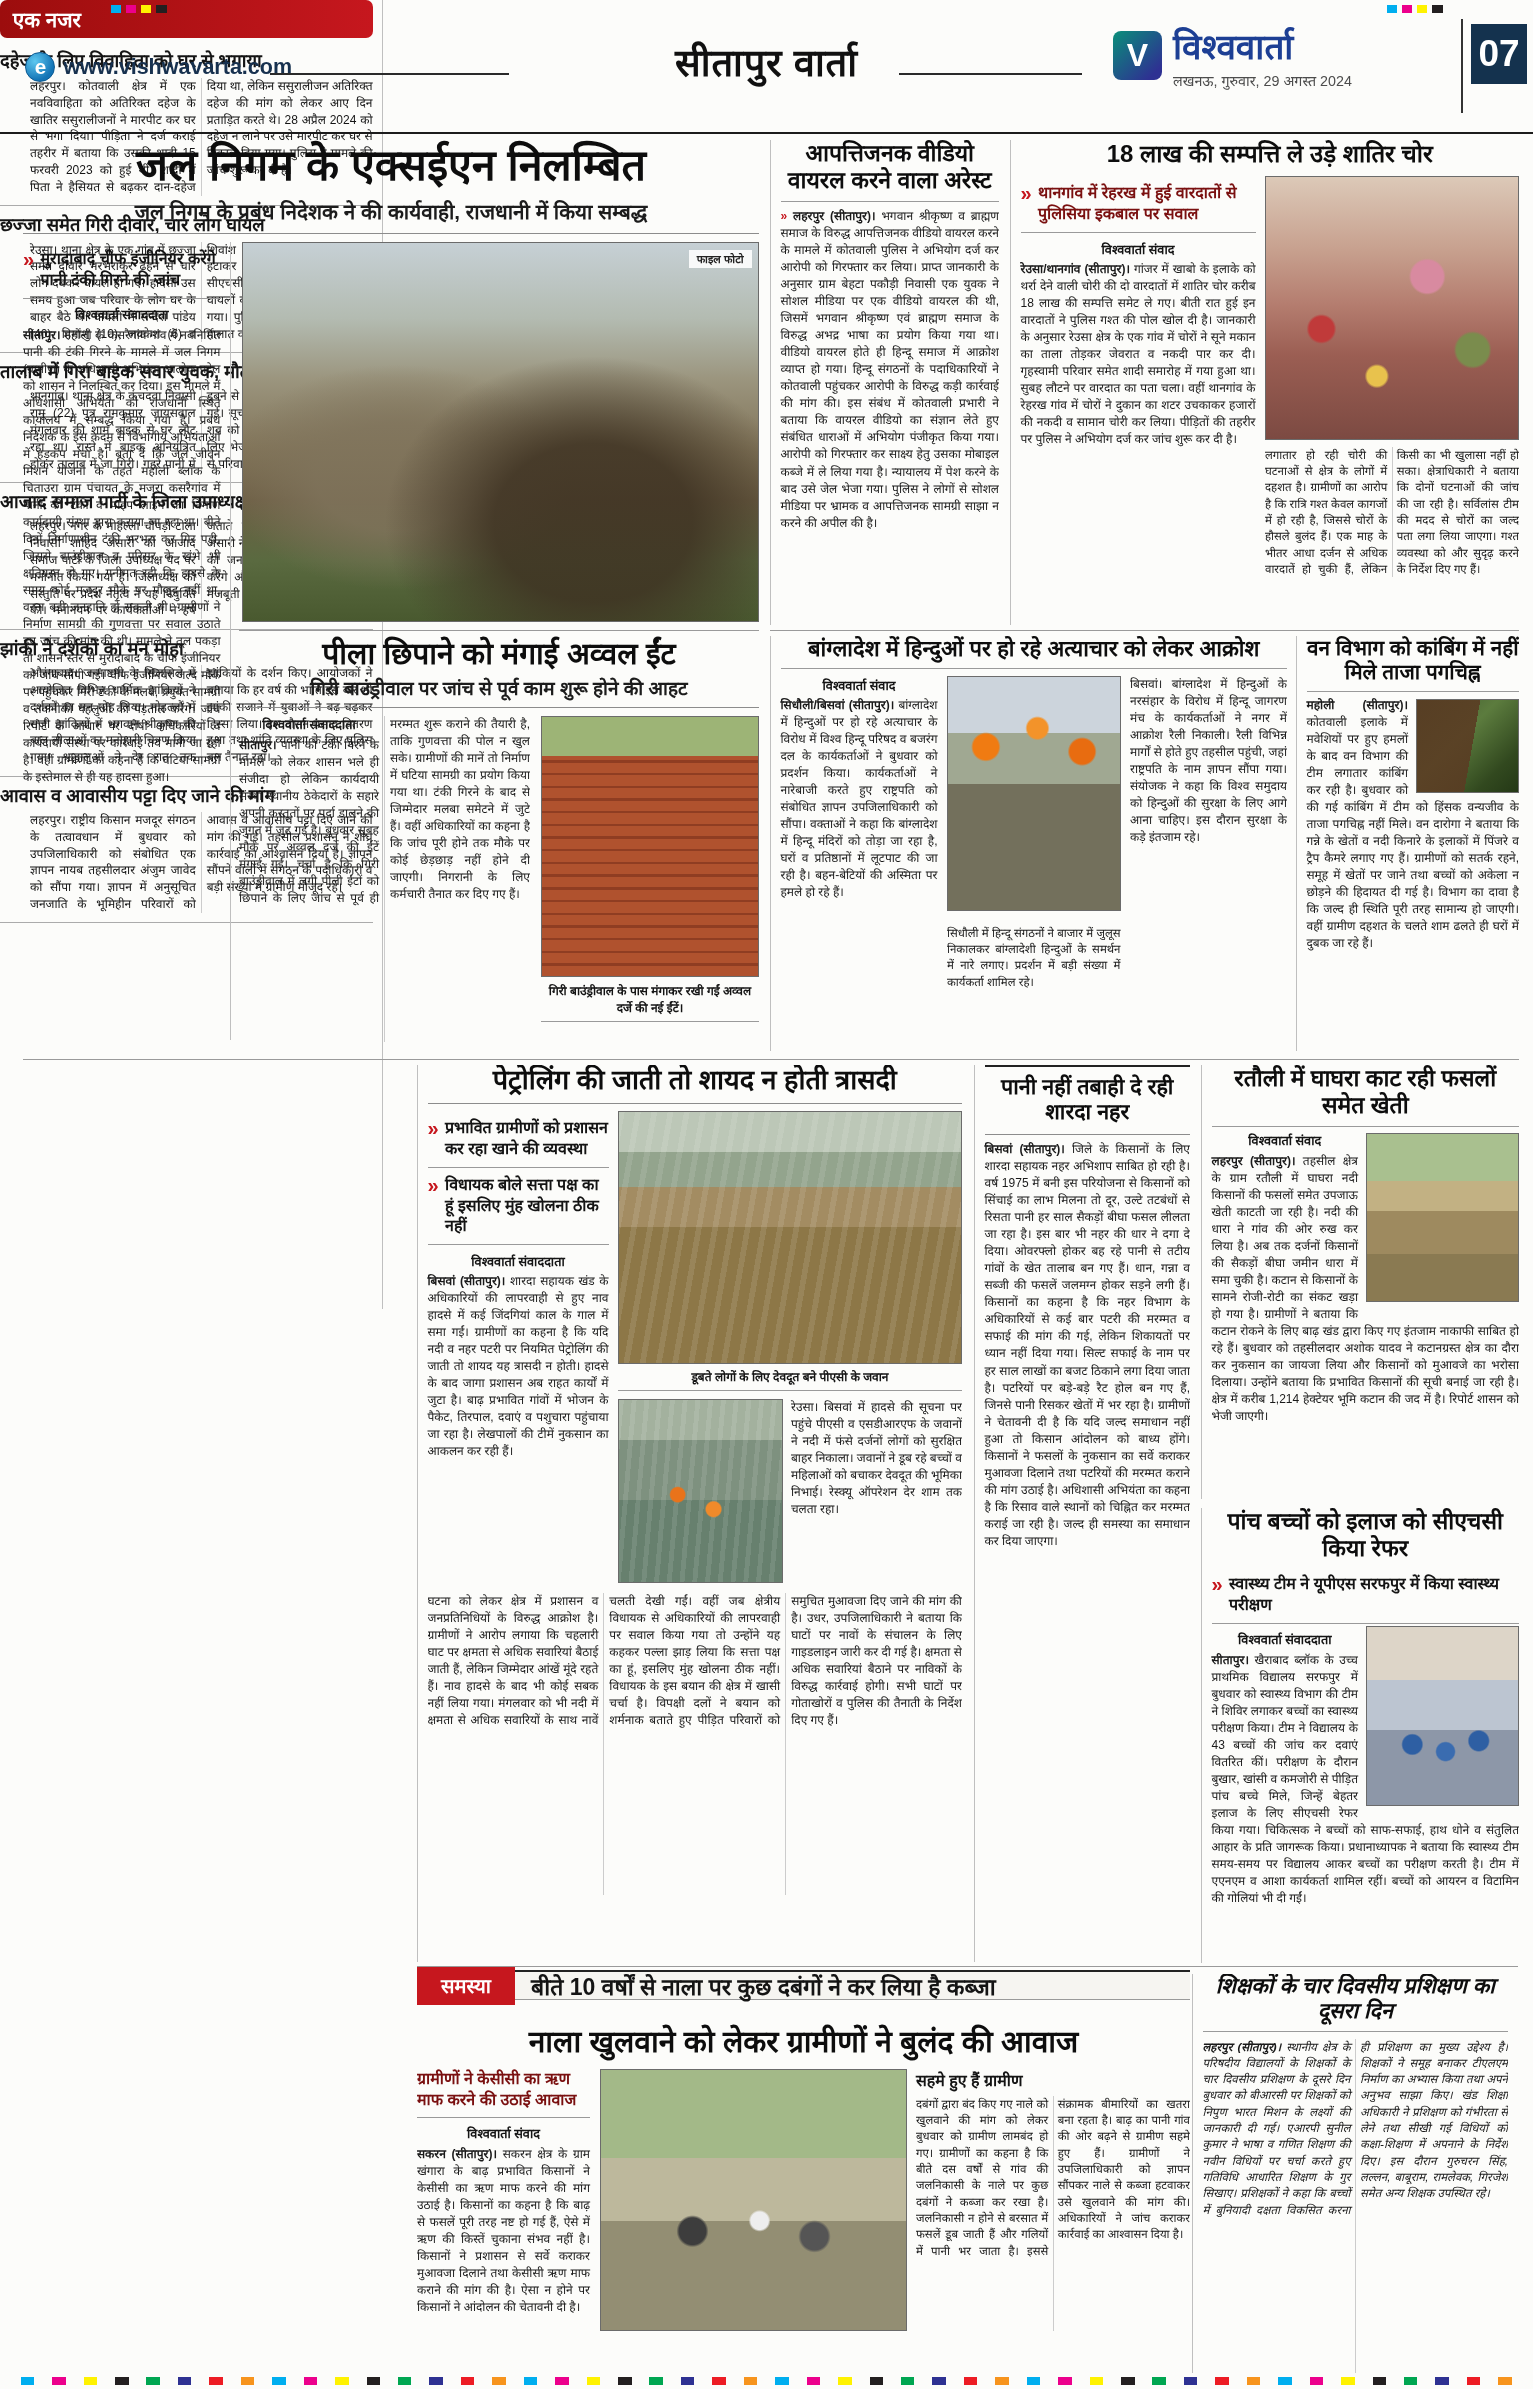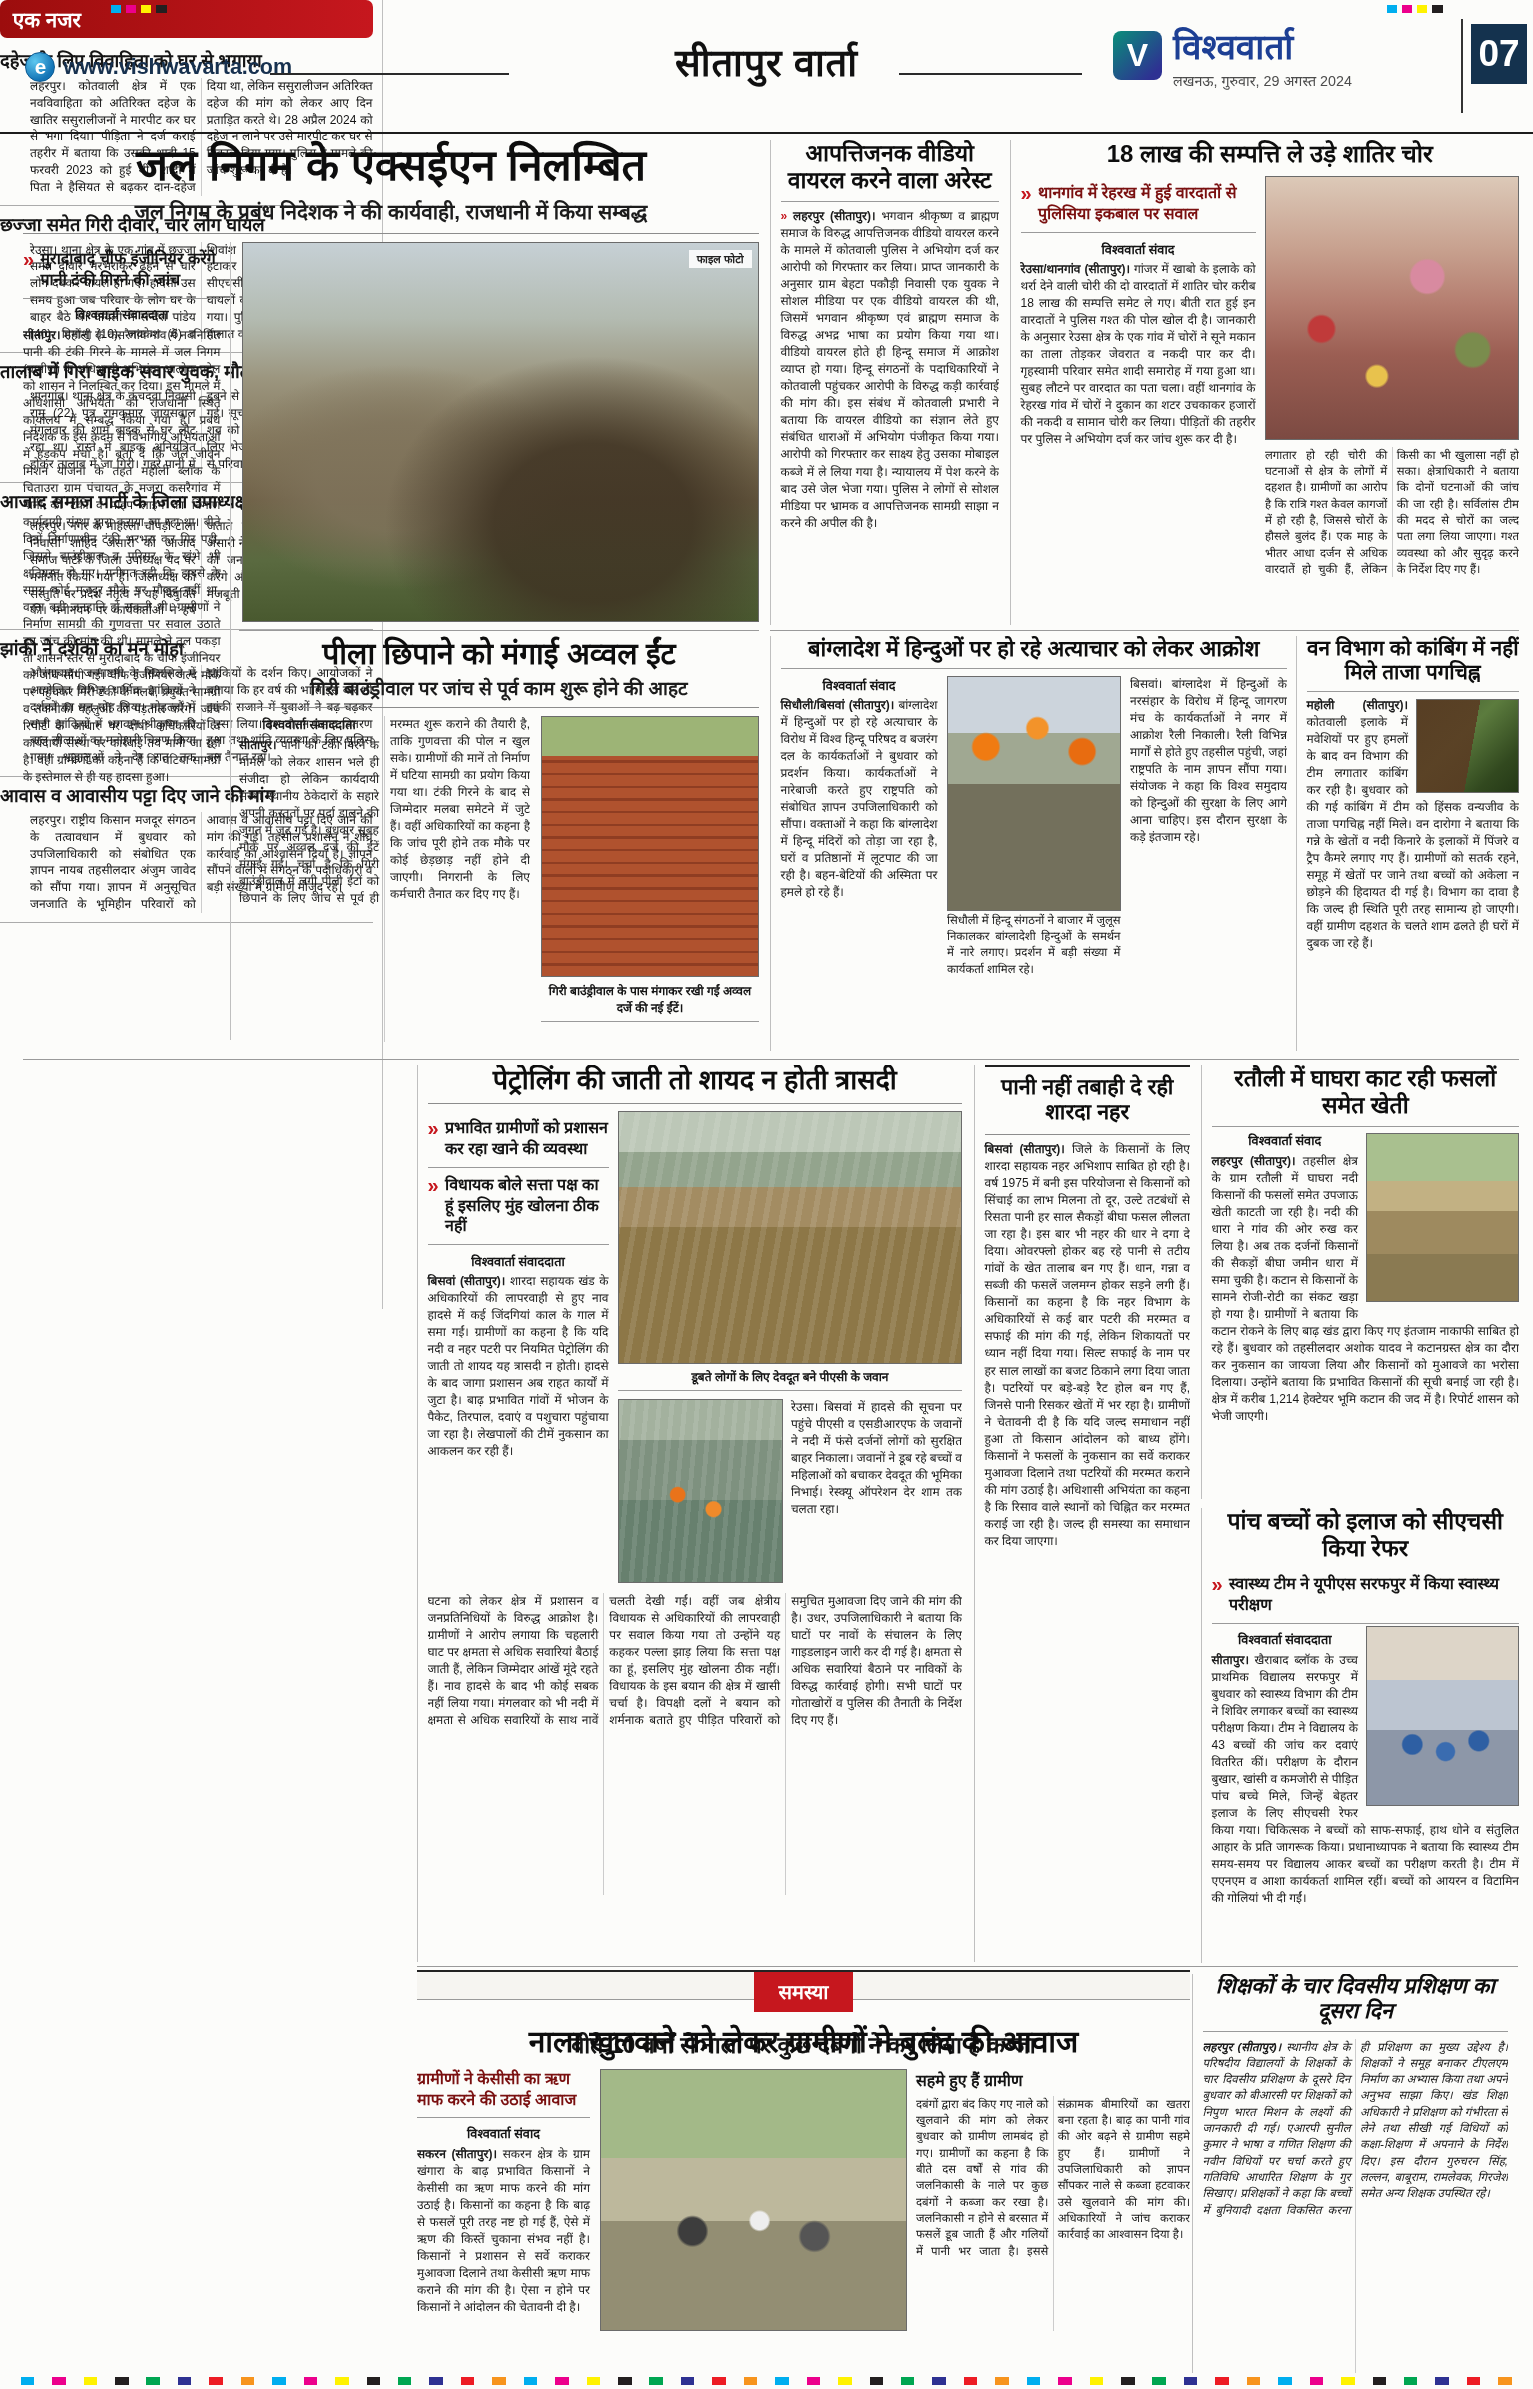--- a/index.html
+++ b/index.html
@@ -124,21 +124,21 @@
   .pila-body{width:291px;column-count:2;column-gap:11px;column-rule:0.8px solid #ccc;height:326px;overflow:hidden;}
   .pila-fig{flex:1;}
   .pila-fig .ph{height:261px;}
 
   .art-bang{left:770px;top:636px;width:517px;height:415px;}
   .bang-head{font-size:22px;padding-bottom:6.4px;border-bottom:0.8px solid #9a9a9a;}
   .bang-row{display:flex;gap:9.5px;margin-top:6.4px;}
   .bang-col{width:157px;}
   .bang-mid{flex:1;}
   .bang-mid .ph{height:235px;}
-  .bang-mid p{margin-top:1px;font-size:11.5px;}
+  .bang-mid p{margin-top:14px;font-size:11.5px;}
 
   .art-forest{left:1296px;top:636px;width:223px;height:415px;}
   .forest-head{font-size:20.7px;padding-bottom:6.4px;border-bottom:0.8px solid #9a9a9a;margin-bottom:4.8px;}
   .forest-fig{float:right;width:103px;height:94px;margin:1.6px 0 4.8px 8px;}
 
   .en{left:23px;top:1065px;width:383px;height:1309px;padding-right:9.5px;border-right:0.8px solid #bfbfbf;overflow:hidden;}
   .en-head{background:linear-gradient(90deg,#9c0d0d,var(--accent,#c6171e));color:#fff;font-size:20.7px;
            font-weight:800;padding:4.8px 12.7px;margin-bottom:4.8px;border-radius:7px;}
   .en-item{padding:8px 0 9.5px;border-bottom:0.8px solid #ababab;}
   .en-title{font-size:18.3px;font-weight:800;line-height:1.2;margin-bottom:5.6px;}
@@ -159,21 +159,21 @@
 
   .art-ghaghra{left:1201px;top:1065px;width:318px;height:434px;}
   .gha-head{font-size:23px;padding-bottom:6.4px;border-bottom:0.8px solid #9a9a9a;margin-bottom:4.8px;}
   .gha-fig{float:right;width:153px;height:169px;margin:1.6px 0 6.4px 8px;}
 
   .art-chc{left:1201px;top:1508px;width:318px;height:455px;}
   .chc-head{font-size:23px;padding-bottom:4.8px;}
   .chc-fig{float:right;width:153px;height:180px;margin:1.6px 0 6.4px 8px;}
 
   .samasya{position:absolute;left:417px;top:1970px;width:773px;height:30px;display:flex;align-items:center;gap:16px;
-           border-top:2.4px solid #222;border-bottom:0.8px solid #9a9a9a;background:#f6f5f1;flex-direction:column;}
+           border-top:2.4px solid #222;border-bottom:0.8px solid #9a9a9a;background:#f6f5f1;}
   .samasya .tg{background:var(--accent,#c6171e);color:#fff;font-weight:800;font-size:20px;padding:6.4px 24px;}
   .samasya .bt{font-size:23px;font-weight:800;}
 
   .art-nala{left:417px;top:2024px;width:773px;height:348px;}
   .nala-head{font-size:30px;padding-bottom:6.4px;}
   .nala-grid{display:flex;gap:9.5px;margin-top:3.2px;}
   .nala-a{width:173px;}
   .subhead2{font-weight:800;font-size:16px;color:#7a1010;line-height:1.3;padding-bottom:6.4px;border-bottom:0.8px solid #999;}
   .nala-ph{width:307px;height:262px;flex:none;}
   .nala-b{flex:1;}

